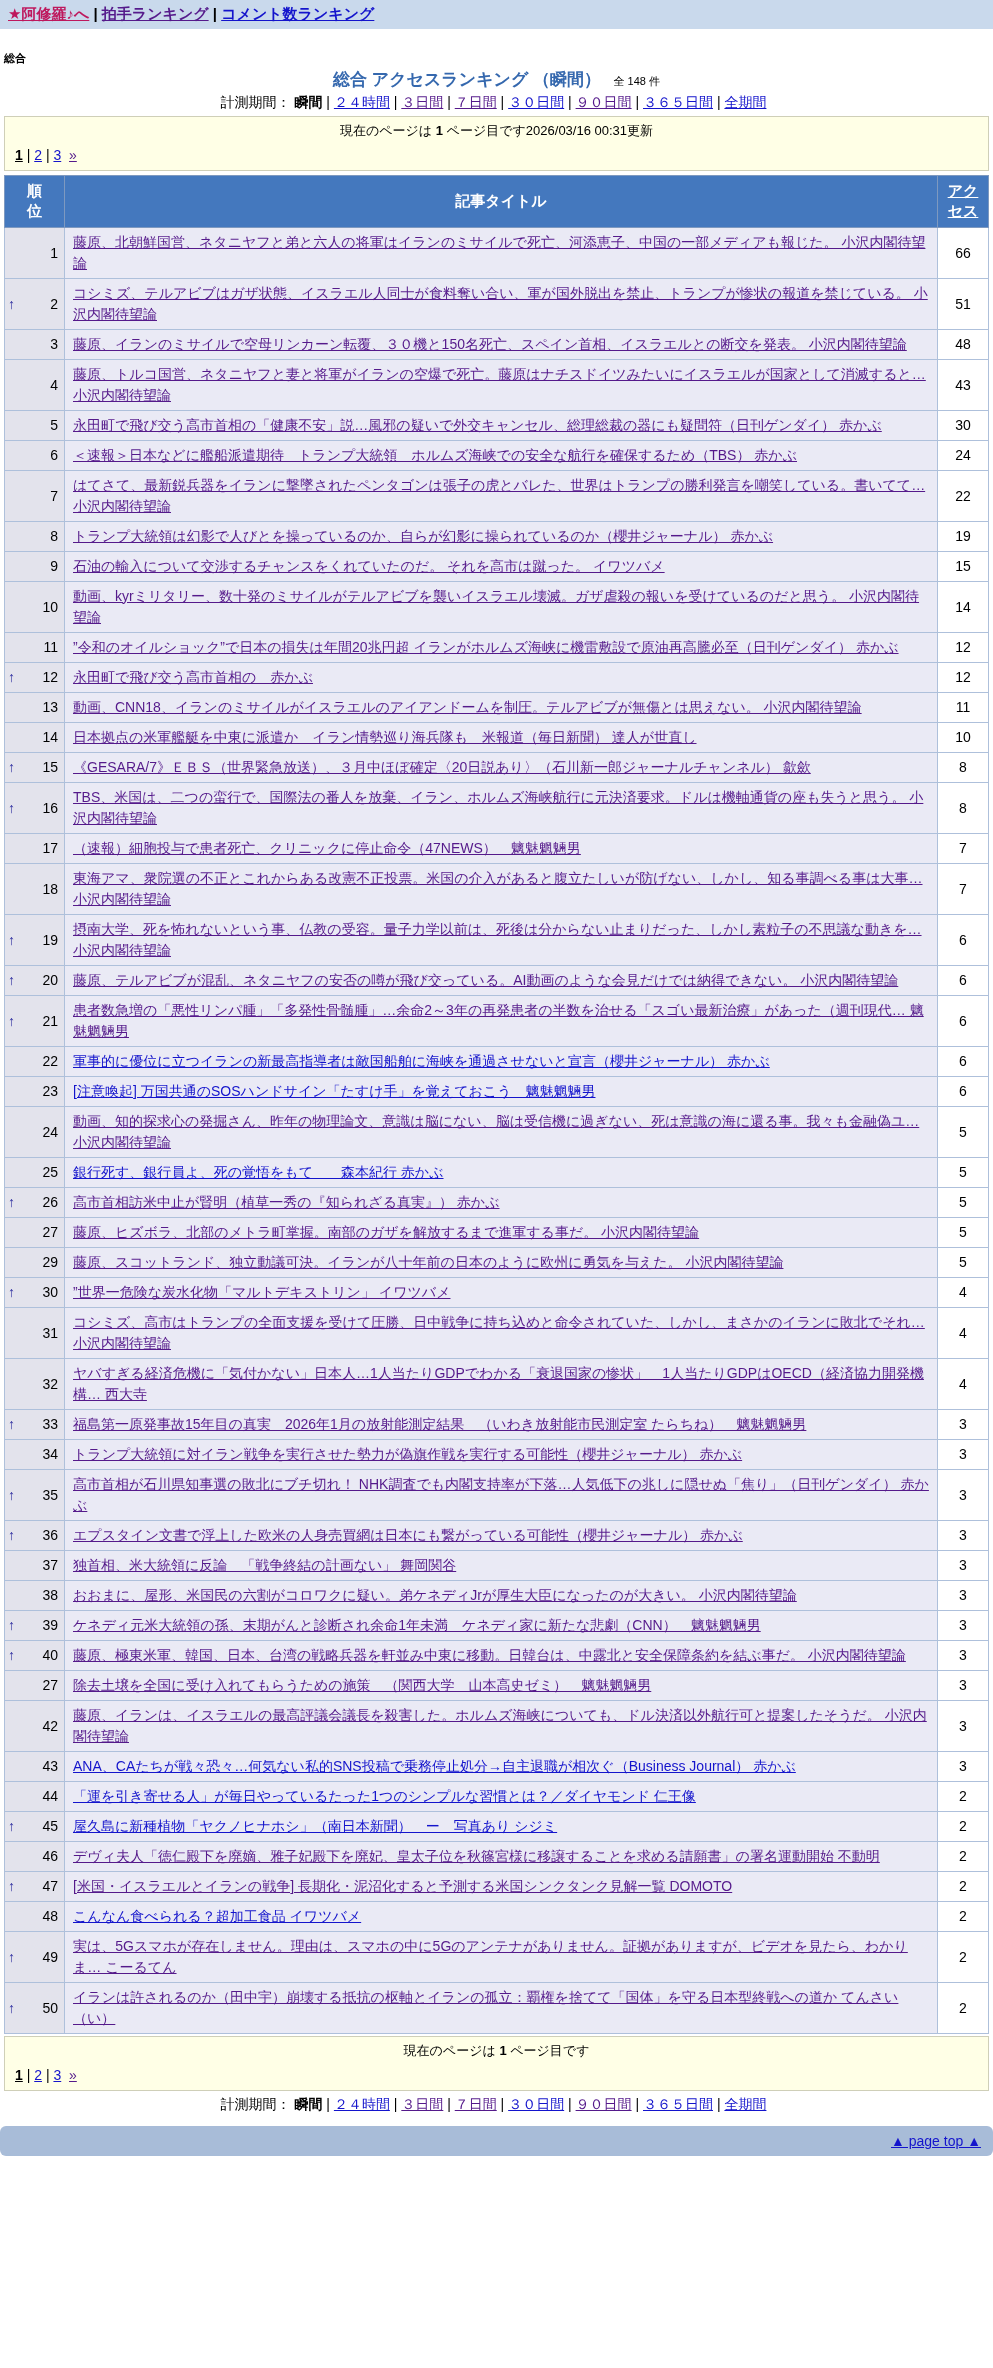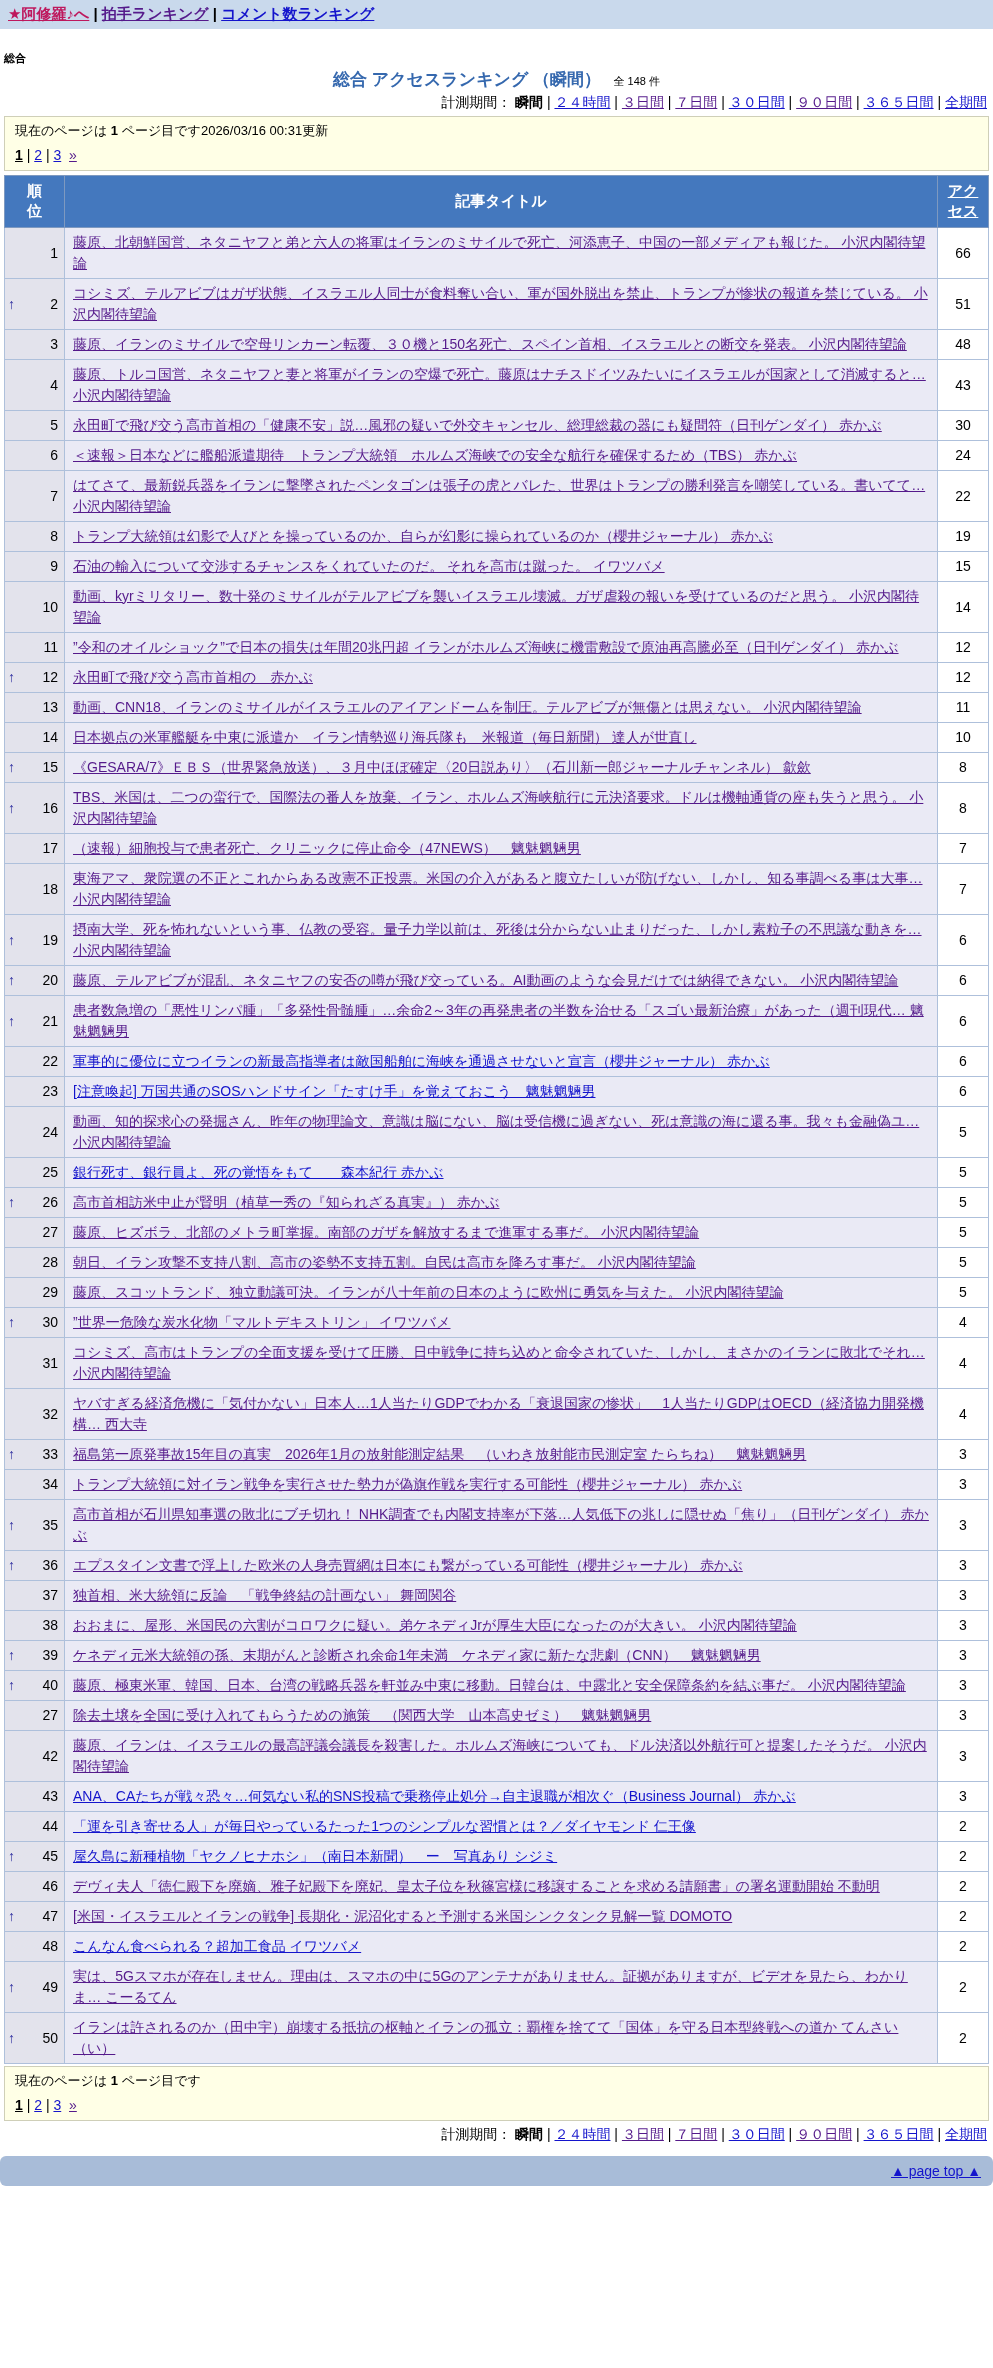--- a/index.html
+++ b/index.html
@@ -13,28 +13,28 @@
   .topbar{background:#C9D9EC;padding:5px 8px;font-size:15px;font-weight:bold;}
   .topbar .sep{color:#000;font-weight:bold;}
 
   
   .category{font-size:11px;font-weight:bold;padding:22px 0 0 4px;}
 
   
   .heading{text-align:center;margin-top:2px;}
   .heading .main-title{color:#3568AE;font-weight:bold;font-size:17px;}
   .heading .total-count{font-size:11px;color:#000;margin-left:8px;}
-  .period-line{text-align:right;font-size:14px;padding:3px 6px 2px 0;}
+  .period-line{text-align:center;font-size:14px;padding:3px 6px 2px 0;}
   .period-line .plabel{color:#000;}
   .period-line .pcur{font-weight:bold;}
   .period-line .sep{color:#000;}
 
   
   .infobox{background:#FFFFE6;border:1px solid #CFCFB8;margin:2px 4px;padding:5px 10px 7px;font-size:13px;}
-  .infobox .row1{display:flex;justify-content:flex-start;align-items:flex-start;}
+  .infobox .row1{display:flex;justify-content:center;align-items:flex-start;}
   .infobox .pagelinks{margin-top:7px;font-size:14px;}
   .pagelinks .cur{font-weight:bold;color:#000;text-decoration:underline;}
   .pagelinks .sep{color:#000;}
 
   
   table.rank-table{width:985px;margin:4px 4px 0;border-collapse:collapse;border:1px solid #7E99C0;}
   .rank-table th{background:#4478BE;color:#fff;font-size:15px;font-weight:bold;
     padding:5px 4px;border:1px solid #7E99C0;white-space:pre-line;line-height:1.35;}
   .rank-table td{border:1px solid #AEC0DB;vertical-align:middle;}
   td.rank{background:#E3E3EC;width:50px;padding:3px 6px 3px 3px;font-size:14px;}
@@ -408,32 +408,20 @@
     </td>
     <td class="title-cell">
       <a class="title-link c-purple">藤原、ヒズボラ、北部のメトラ町掌握。南部のガザを解放するまで進軍する事だ。 小沢内閣待望論</a>
     </td>
     <td class="access">5</td>
   </tr>
       <tr>
     <td class="rank">
       <div class="cellflex">
         <span class="arrow"></span>
-        <span class="num">28</span>
-      </div>
-    </td>
-    <td class="title-cell">
-      <a class="title-link c-purple">朝日、イラン攻撃不支持八割、高市の姿勢不支持五割。自民は高市を降ろす事だ。 小沢内閣待望論</a>
-    </td>
-    <td class="access">5</td>
-  </tr>
-      <tr>
-    <td class="rank">
-      <div class="cellflex">
-        <span class="arrow"></span>
         <span class="num">29</span>
       </div>
     </td>
     <td class="title-cell">
       <a class="title-link c-purple">藤原、スコットランド、独立動議可決。イランが八十年前の日本のように欧州に勇気を与えた。 小沢内閣待望論</a>
     </td>
     <td class="access">5</td>
   </tr>
       <tr>
     <td class="rank">

